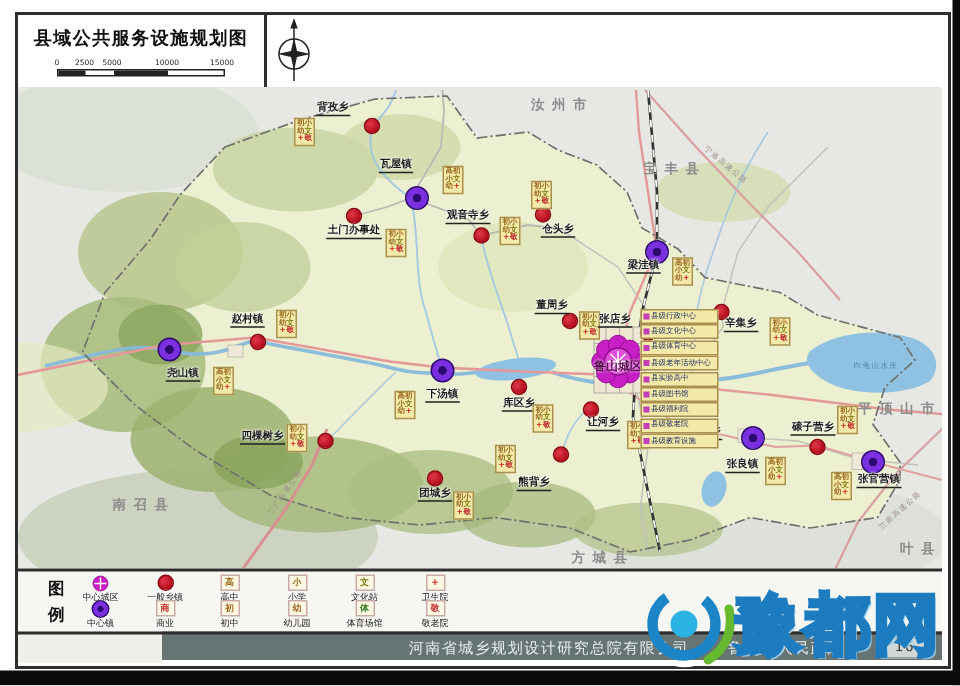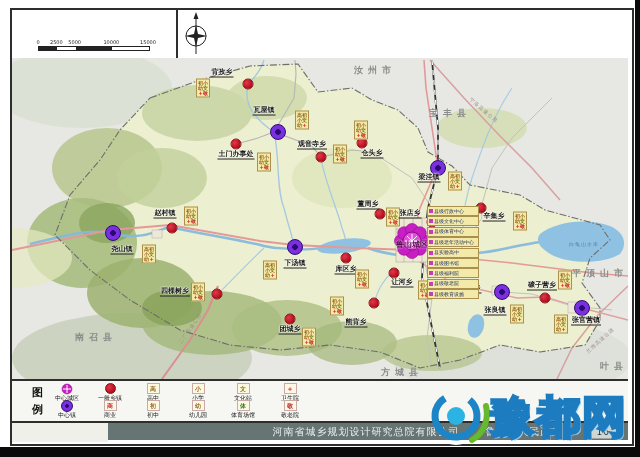--- a/index.html
+++ b/index.html
@@ -65,20 +65,21 @@
            -webkit-text-stroke:3px #1d7cc0;text-shadow:2px 2px 0 rgba(160,210,238,0.85);}
 </style>
 </head>
 <body>
 
 <div class="stage">
   <div class="frame">
 
     <div class="header">
       <div class="h-mid">
+        <div class="h-map-title">县域公共服务设施规划图</div>
         <div class="scalebar">
           <div class="sb-ticks">
               <span style="left: 0px;">0</span>
               <span style="left: 18.3333px;">2500</span>
               <span style="left: 36.6667px;">5000</span>
               <span style="left: 73.3333px;">10000</span>
               <span style="left: 110px;">15000</span>
             </div>
           <div class="sb-bar">
               <i style="left: 0px; width: 18.3333px;"></i>

